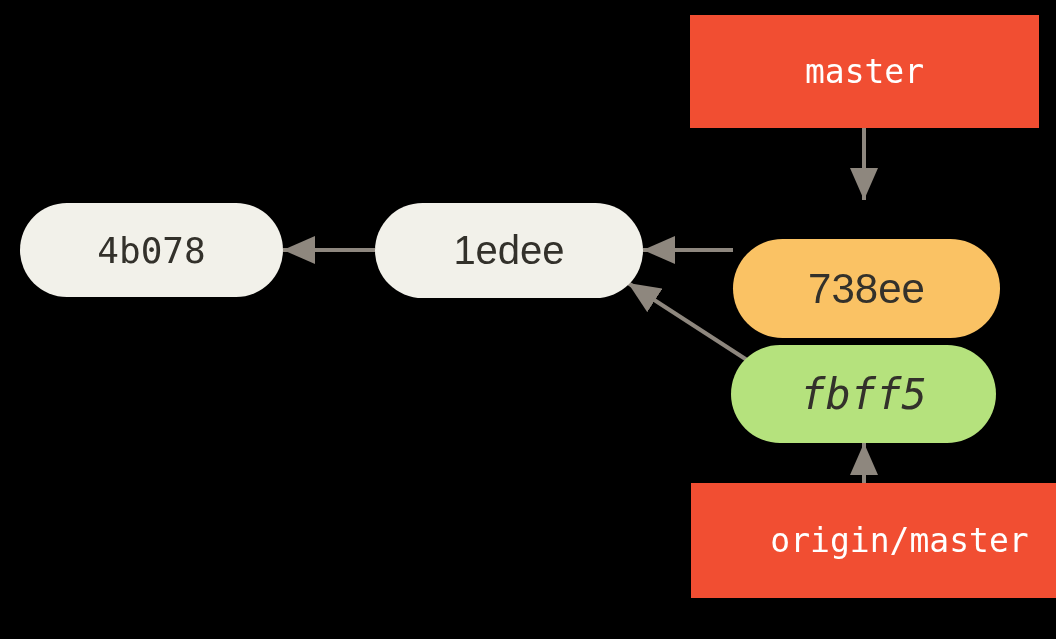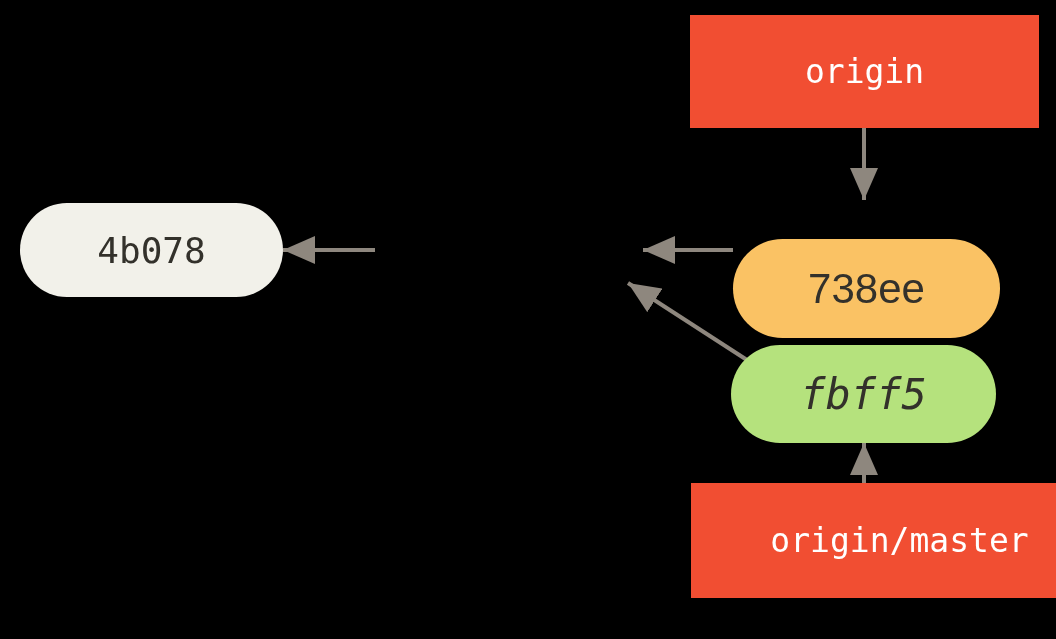--- a/index.html
+++ b/index.html
@@ -64,27 +64,30 @@
       </marker>
     </defs>
     <line x1="864" y1="128" x2="864" y2="200" marker-end="url(#arrowhead)"></line>
     <line x1="733" y1="250" x2="643" y2="250" marker-end="url(#arrowhead)"></line>
     <line x1="375" y1="250" x2="283" y2="250" marker-end="url(#arrowhead)"></line>
     <line x1="747" y1="360" x2="628" y2="283" marker-end="url(#arrowhead)"></line>
     <line x1="864" y1="508" x2="864" y2="443" marker-end="url(#arrowhead)"></line>
   </svg>
 
   <div id="node-master" class="node branch-label">
-    <span>origin</span>
+    <span>master</span>
   </div>
 
   <div id="node-4b078" class="node commit commit-plain mono">
     <span>4b078</span>
   </div>
 
+  <div id="node-1edee" class="node commit commit-plain sans">
+    <span>1edee</span>
+  </div>
 
   <div id="node-738ee" class="node commit commit-head sans">
     <span>738ee</span>
   </div>
 
   <div id="node-fbff5" class="node commit commit-remote mono">
     <span>fbff5</span>
   </div>
 
   <div id="node-origin-master" class="node branch-label">

